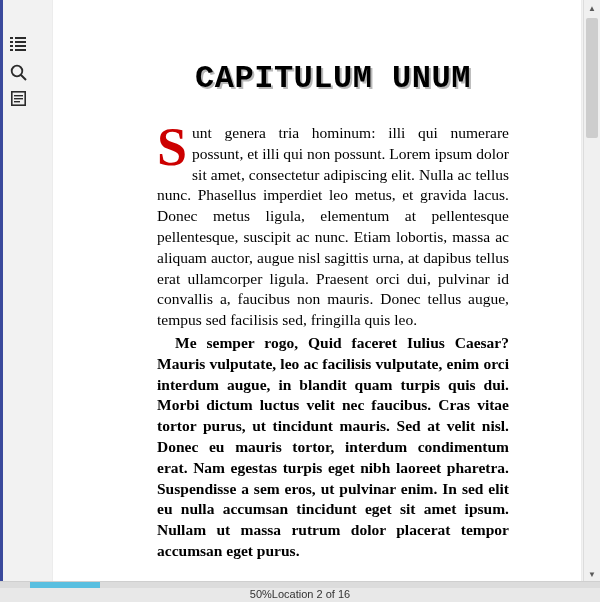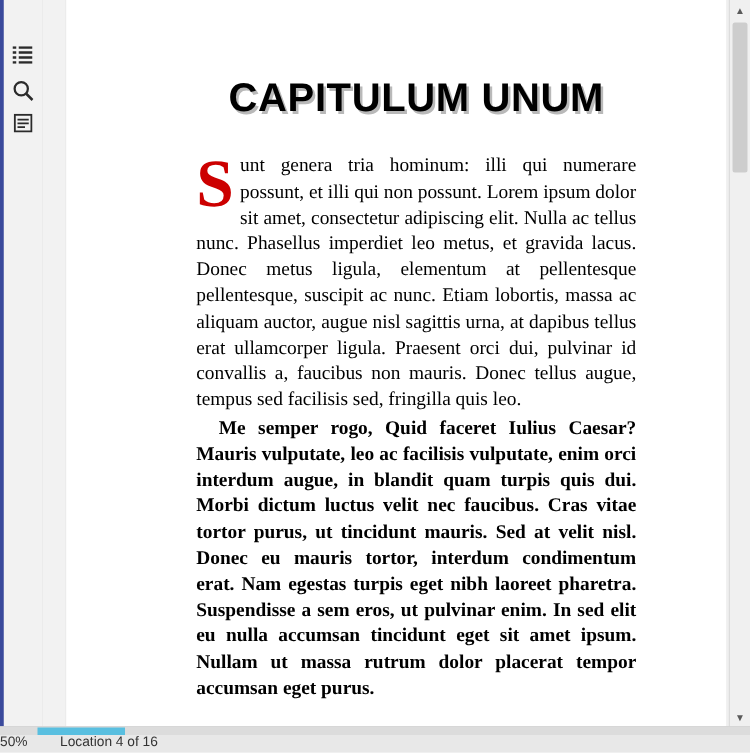--- a/index.html
+++ b/index.html
@@ -75,21 +75,21 @@
   .paper-inner {
     position: absolute;
     left: 104px;
     top: 0;
     width: 352px;
   }
 
   .chapter-title {
     margin: 60px 0 0 0;
     text-align: center;
-    font-family: Liberation Sans, sans-serif;
+    font-family: Liberation Mono, monospace;
     font-weight: bold;
     font-size: 32px;
     letter-spacing: 0.5px;
     color: #000000;
     text-shadow: 2px 2px 0 #b9b9b9;
     white-space: nowrap;
   }
 
   .body-copy {
     margin-top: 26px;
@@ -180,21 +180,21 @@
     background: #59bfe0;
   }
   .status-row {
     position: absolute;
     left: 0;
     top: 4px;
     width: 600px;
     height: 16px;
     display: flex;
     align-items: center;
-    gap: 26px;
+    justify-content: center;
     font-size: 11px;
     color: #333333;
   }
   .status-zoom { font-weight: normal; }
   .status-location { font-weight: normal; }
 </style>
 </head>
 <body>
 
 <div class="app">
@@ -250,17 +250,17 @@
     <div class="vscroll-thumb"></div>
     <div class="vscroll-arrow down">▼</div>
   </div>
 
   <div class="bottom-bar">
     <div class="progress-track">
       <div class="progress-fill"></div>
     </div>
     <div class="status-row">
       <span class="status-zoom">50%</span>
-      <span class="status-location">Location 4 of 16</span>
+      <span class="status-location">Location 2 of 16</span>
     </div>
   </div>
 
 </div>
 
 </body></html>

